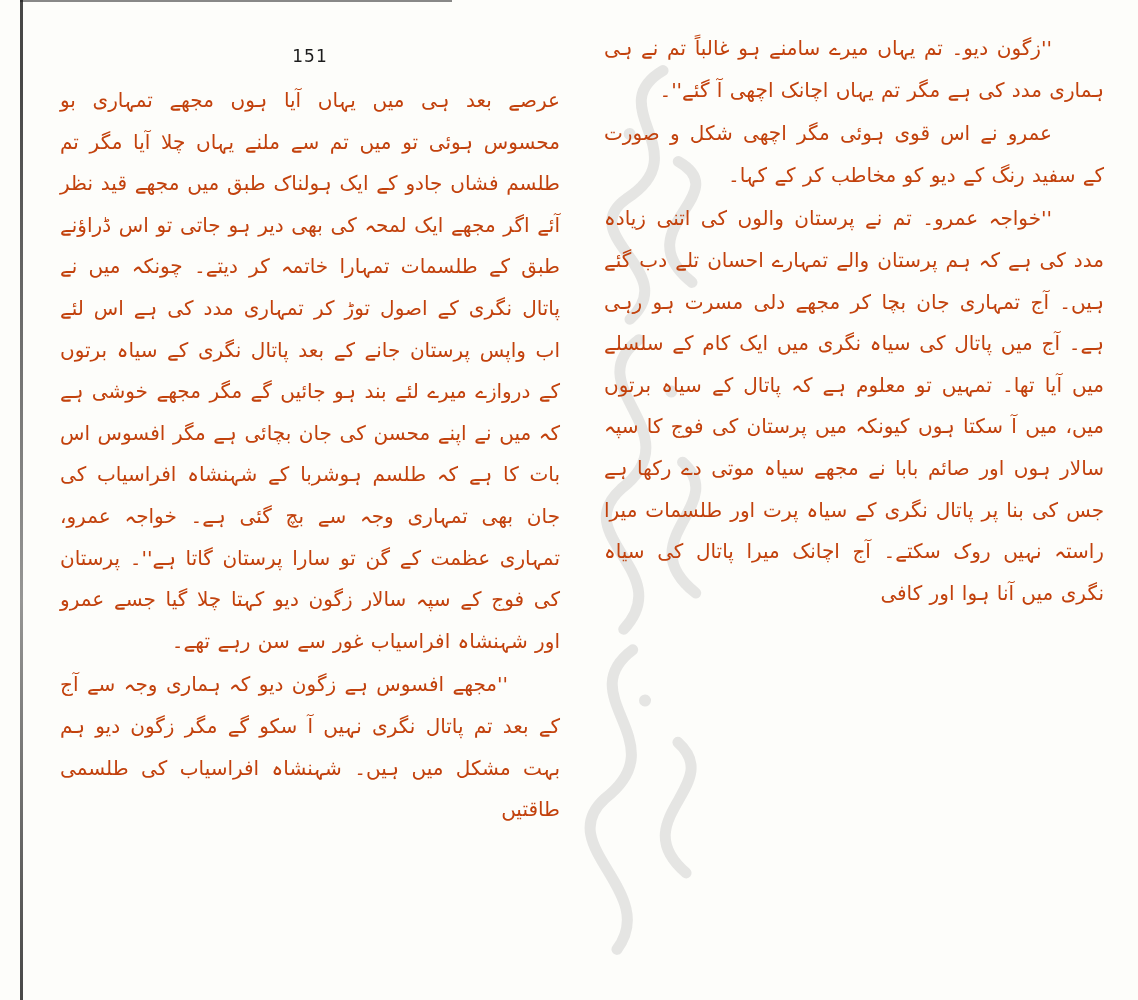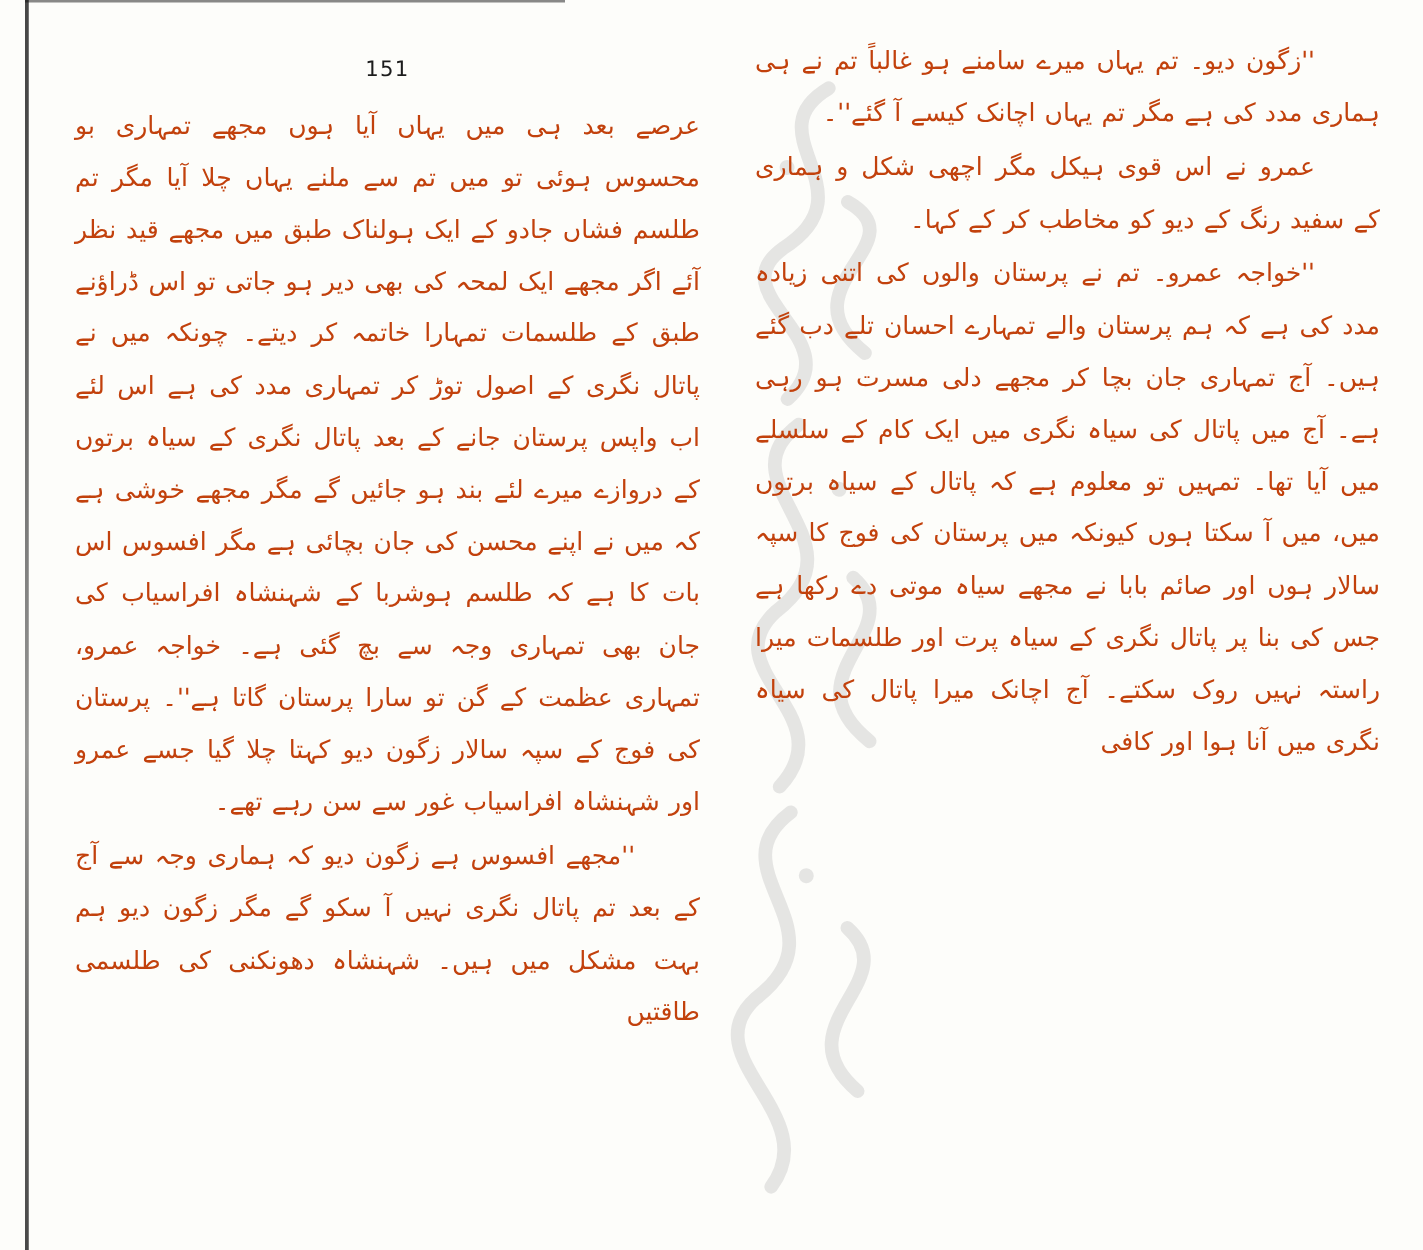--- a/index.html
+++ b/index.html
@@ -108,25 +108,25 @@
         <circle cx="175" cy="350" r="6" fill="#c9c9c9" stroke="none"></circle>
         <circle cx="165" cy="660" r="6" fill="#c9c9c9" stroke="none"></circle>
       </g>
     </svg>
   </div>
 
   <div class="page">
     <span class="page-number">151</span>
     <div class="page-body">
       <p class="para">عرصے بعد ہی میں یہاں آیا ہوں مجھے تمہاری بو محسوس ہوئی تو میں تم سے ملنے یہاں چلا آیا مگر تم طلسم فشاں جادو کے ایک ہولناک طبق میں مجھے قید نظر آئے اگر مجھے ایک لمحہ کی بھی دیر ہو جاتی تو اس ڈراؤنے طبق کے طلسمات تمہارا خاتمہ کر دیتے۔ چونکہ میں نے پاتال نگری کے اصول توڑ کر تمہاری مدد کی ہے اس لئے اب واپس پرستان جانے کے بعد پاتال نگری کے سیاہ برتوں کے دروازے میرے لئے بند ہو جائیں گے مگر مجھے خوشی ہے کہ میں نے اپنے محسن کی جان بچائی ہے مگر افسوس اس بات کا ہے کہ طلسم ہوشربا کے شہنشاہ افراسیاب کی جان بھی تمہاری وجہ سے بچ گئی ہے۔ خواجہ عمرو، تمہاری عظمت کے گن تو سارا پرستان گاتا ہے''۔ پرستان کی فوج کے سپہ سالار زگون دیو کہتا چلا گیا جسے عمرو اور شہنشاہ افراسیاب غور سے سن رہے تھے۔</p>
-      <p class="para indent">''مجھے افسوس ہے زگون دیو کہ ہماری وجہ سے آج کے بعد تم پاتال نگری نہیں آ سکو گے مگر زگون دیو ہم بہت مشکل میں ہیں۔ شہنشاہ دھونکنی کی طلسمی طاقتیں</p>
+      <p class="para indent">''مجھے افسوس ہے زگون دیو کہ ہماری وجہ سے آج کے بعد تم پاتال نگری نہیں آ سکو گے مگر زگون دیو ہم بہت مشکل میں ہیں۔ شہنشاہ افراسیاب کی طلسمی طاقتیں</p>
     </div>
   </div>
 
   <div class="page">
     <div class="page-body">
-      <p class="para indent">''زگون دیو۔ تم یہاں میرے سامنے ہو غالباً تم نے ہی ہماری مدد کی ہے مگر تم یہاں اچانک کیسے آ گئے''۔</p>
-      <p class="para indent">عمرو نے اس قوی ہیکل مگر اچھی شکل و ہماری کے سفید رنگ کے دیو کو مخاطب کر کے کہا۔</p>
+      <p class="para indent">''زگون دیو۔ تم یہاں میرے سامنے ہو غالباً تم نے ہی ہماری مدد کی ہے مگر تم یہاں اچانک اچھی آ گئے''۔</p>
+      <p class="para indent">عمرو نے اس قوی ہوئی مگر اچھی شکل و صورت کے سفید رنگ کے دیو کو مخاطب کر کے کہا۔</p>
       <p class="para indent">''خواجہ عمرو۔ تم نے پرستان والوں کی اتنی زیادہ مدد کی ہے کہ ہم پرستان والے تمہارے احسان تلے دب گئے ہیں۔ آج تمہاری جان بچا کر مجھے دلی مسرت ہو رہی ہے۔ آج میں پاتال کی سیاہ نگری میں ایک کام کے سلسلے میں آیا تھا۔ تمہیں تو معلوم ہے کہ پاتال کے سیاہ برتوں میں، میں آ سکتا ہوں کیونکہ میں پرستان کی فوج کا سپہ سالار ہوں اور صائم بابا نے مجھے سیاہ موتی دے رکھا ہے جس کی بنا پر پاتال نگری کے سیاہ پرت اور طلسمات میرا راستہ نہیں روک سکتے۔ آج اچانک میرا پاتال کی سیاہ نگری میں آنا ہوا اور کافی</p>
     </div>
   </div>
 
 </div>
 
 </body></html>

